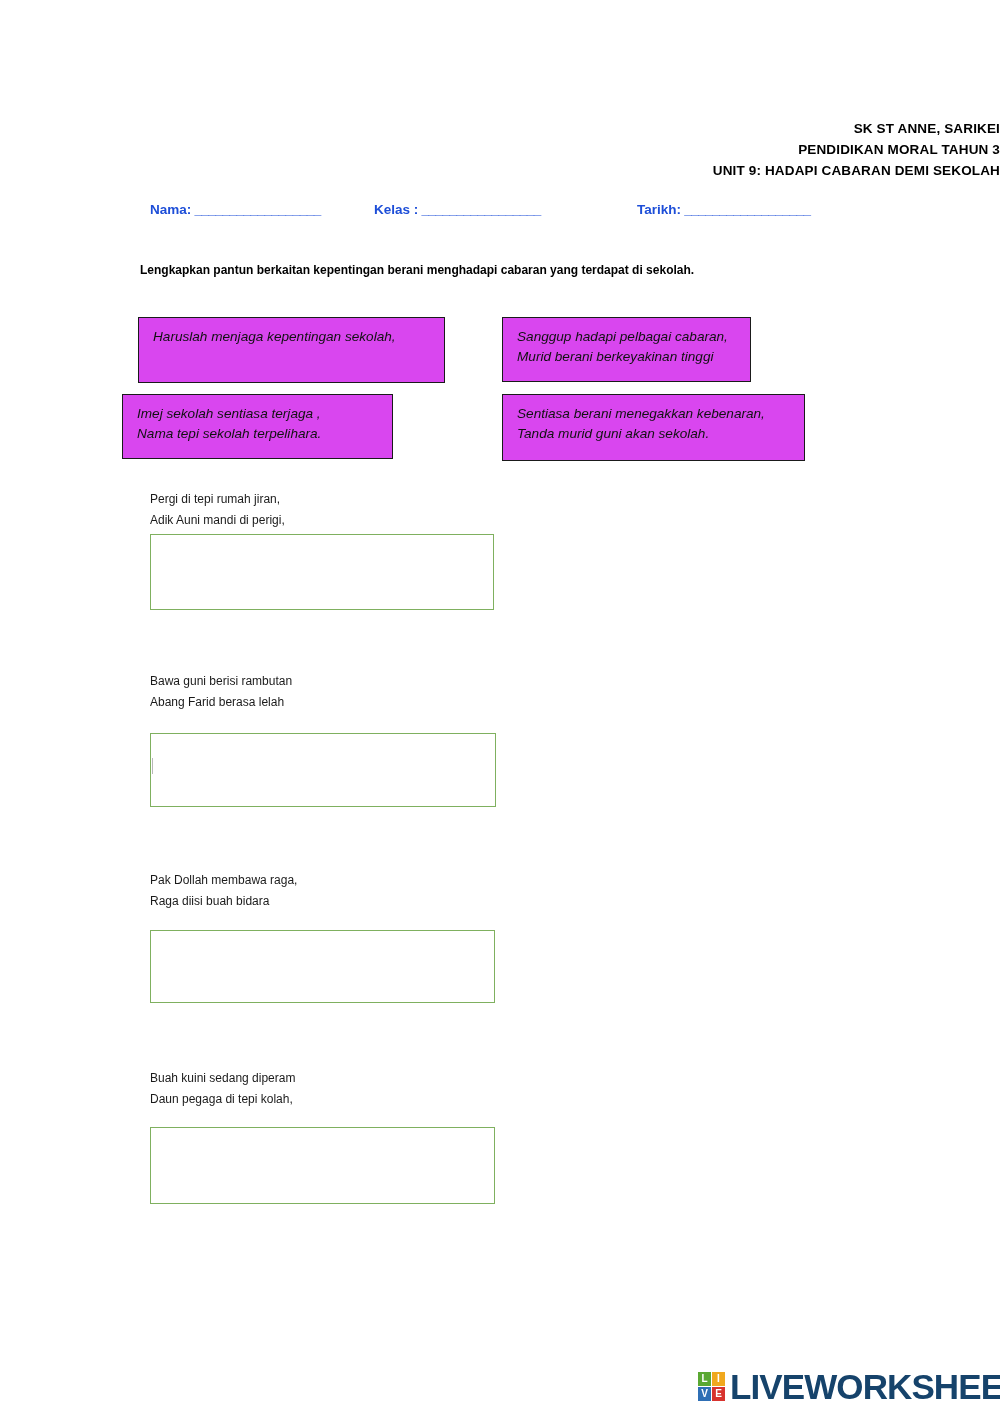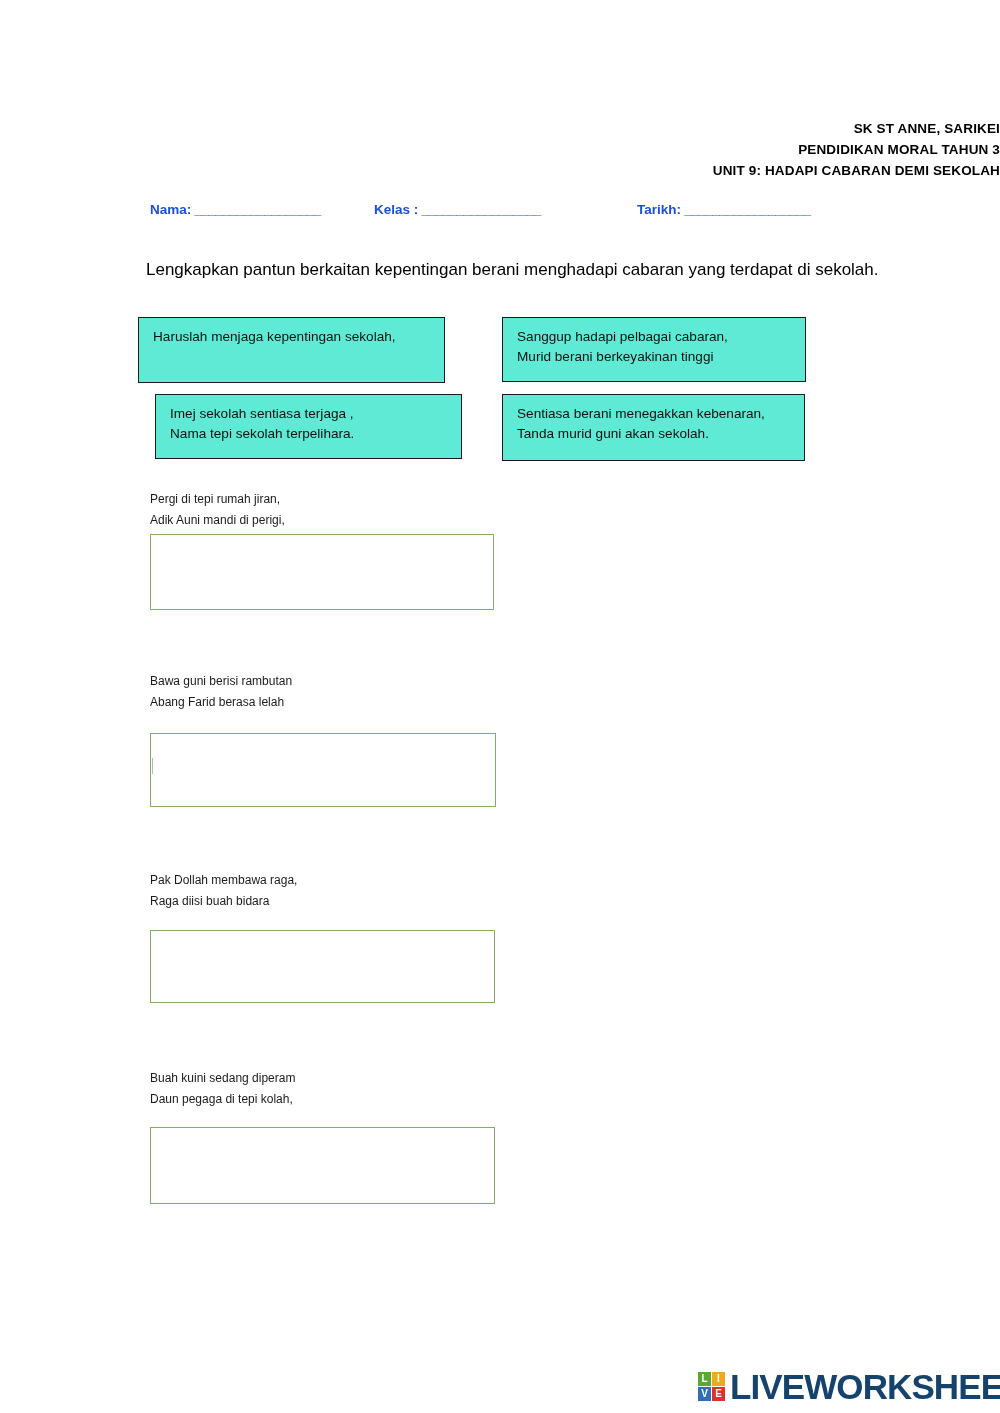--- a/index.html
+++ b/index.html
@@ -57,47 +57,49 @@
   .meta-field .meta-rule {
     letter-spacing: -0.5px;
   }
   .meta-nama  { left: 0px;   top: 0; }
   .meta-kelas { left: 224px; top: 0; }
   .meta-tarikh{ left: 487px; top: 0; }
 
   
   .instruction {
     position: absolute;
-    left: 146px;
+    left: 140px;
     top: 261px;
     width: 760px;
-    font-size: 17px;
+    font-size: 12px;
     line-height: 18px;
     color: #000000;
+    font-weight: bold;
   }
 
   
   .bank-box {
     position: absolute;
     border: 1.4px solid #1a1a1a;
     box-sizing: border-box;
-    background: #5eead4;
+    background: #d946ef;
     padding: 9px 0 16px 14px;
+    font-style: italic;
   }
   .bank-line {
     font-family: "Liberation Sans", sans-serif;
     font-size: 13.6px;
     line-height: 19.5px;
     color: #111111;
     white-space: nowrap;
   }
 
   .bank-l1 { left: 138px; top: 317px; width: 307px; height: 66px; }
-  .bank-l2 { left: 155px; top: 394px; width: 307px; height: 65px; }
-  .bank-r1 { left: 502px; top: 317px; width: 304px; height: 65px; }
+  .bank-l2 { left: 122px; top: 394px; width: 271px; height: 65px; }
+  .bank-r1 { left: 502px; top: 317px; width: 249px; height: 65px; }
   .bank-r2 { left: 502px; top: 394px; width: 303px; height: 67px; }
 
   
   .stanza {
     position: absolute;
     left: 150px;
     width: 420px;
   }
   .stanza-line {
     font-family: "Liberation Sans", sans-serif;

